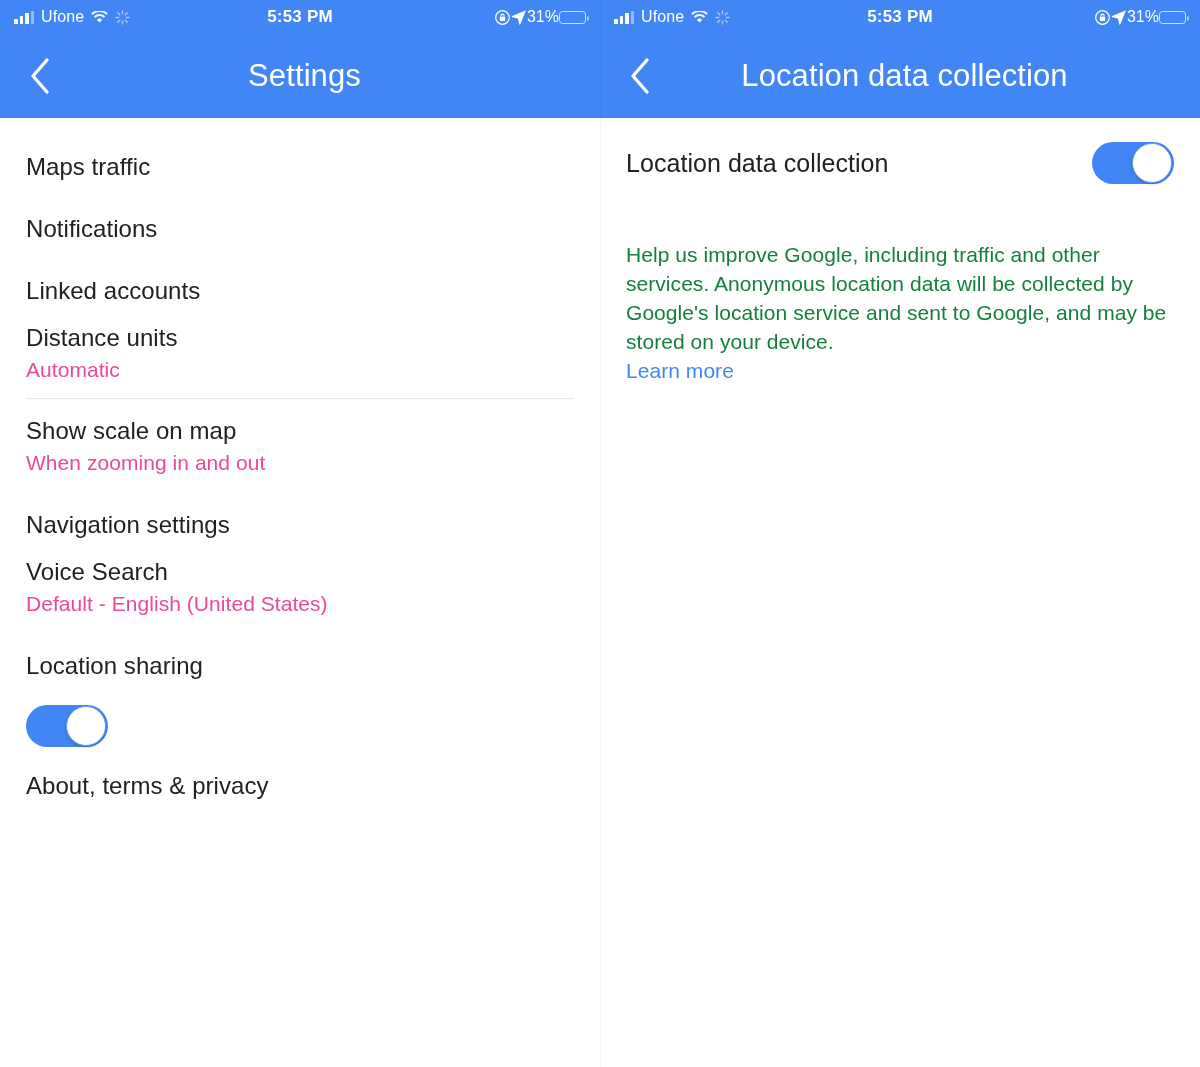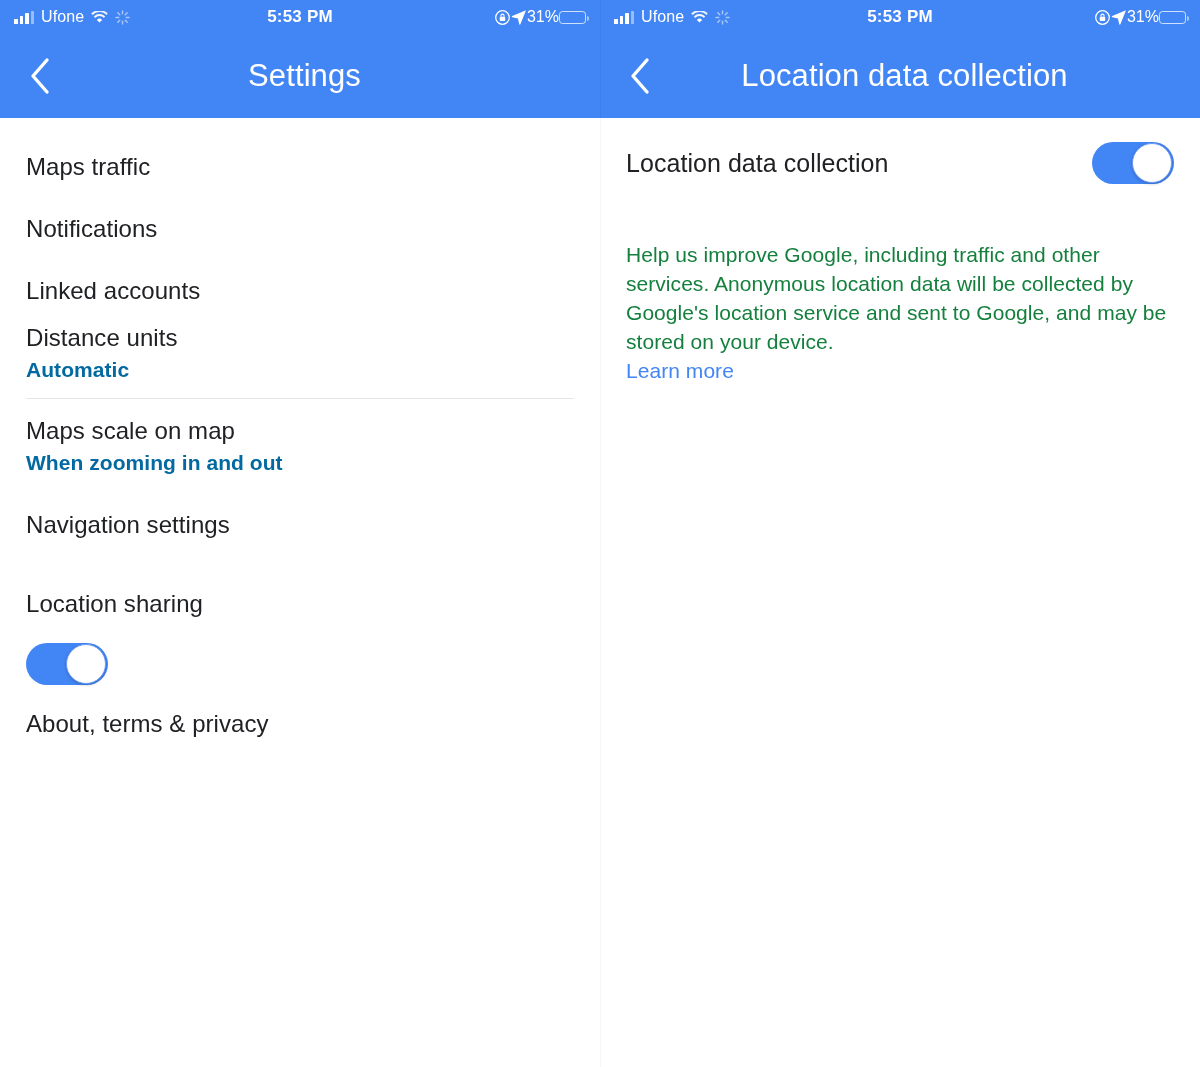--- a/index.html
+++ b/index.html
@@ -120,22 +120,22 @@
   .row-text { display:flex; flex-direction:column; gap:9px; }
   .row-title {
     font-size:24px;
     color:#202124;
     font-weight:400;
     letter-spacing:.05px;
     line-height:1;
   }
   .row-sub {
     font-size:21px;
-    color:#0369a1;
-    font-weight:700;
+    color:#ec4899;
+    font-weight:400;
     letter-spacing:.05px;
     line-height:1;
   }
   .divider {
     height:1px;
     background:#e4e6e8;
     margin:0 26px;
   }
 
   
@@ -286,34 +286,42 @@
           <span class="row-sub">Automatic</span>
         </div>
           </div>
       </div>
 
       <div class="divider" style="margin-top:18px"></div>
 
       <div class="row" style="padding-top:20px">
         <div class="row-inner">
             <div class="row-text">
-          <span class="row-title">Maps scale on map</span>
+          <span class="row-title">Show scale on map</span>
           <span class="row-sub">When zooming in and out</span>
         </div>
           </div>
       </div>
 
       <div class="row" style="padding-top:25px">
         <div class="row-inner">
             <div class="row-text">
           <span class="row-title">Navigation settings</span>
         </div>
           </div>
       </div>
 
+      <div class="row" style="padding-top:8px">
+        <div class="row-inner">
+            <div class="row-text">
+          <span class="row-title">Voice Search</span>
+          <span class="row-sub">Default - English (United States)</span>
+        </div>
+          </div>
+      </div>
 
       <div class="row" style="padding-top:25px">
         <div class="row-inner">
             <div class="row-text">
           <span class="row-title">Location sharing</span>
         </div>
           </div>
       </div>
 
       <div class="row" style="padding-top:6px">

